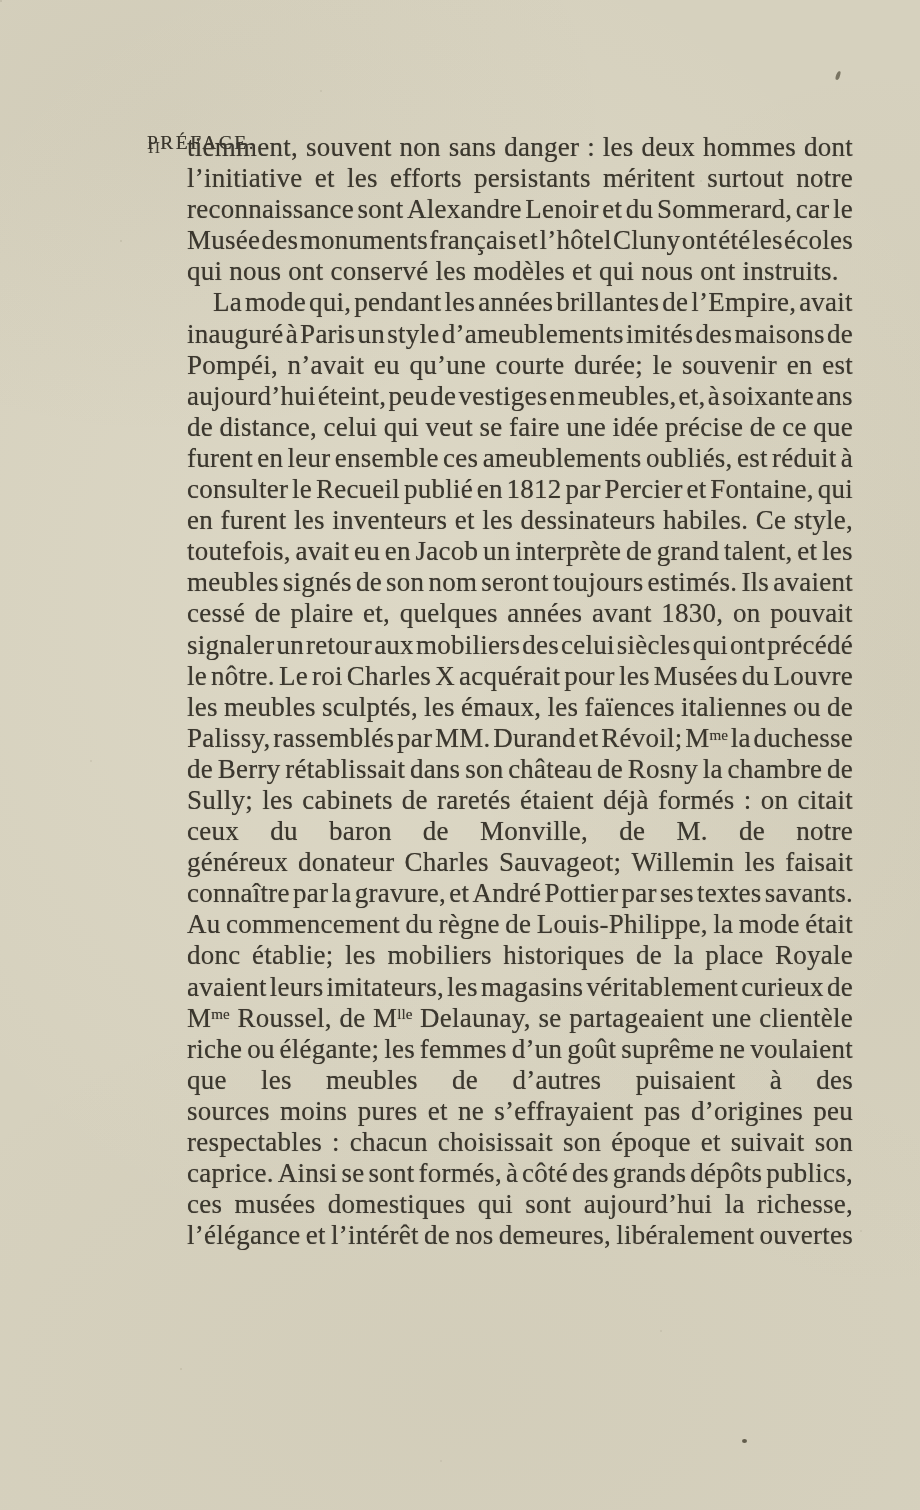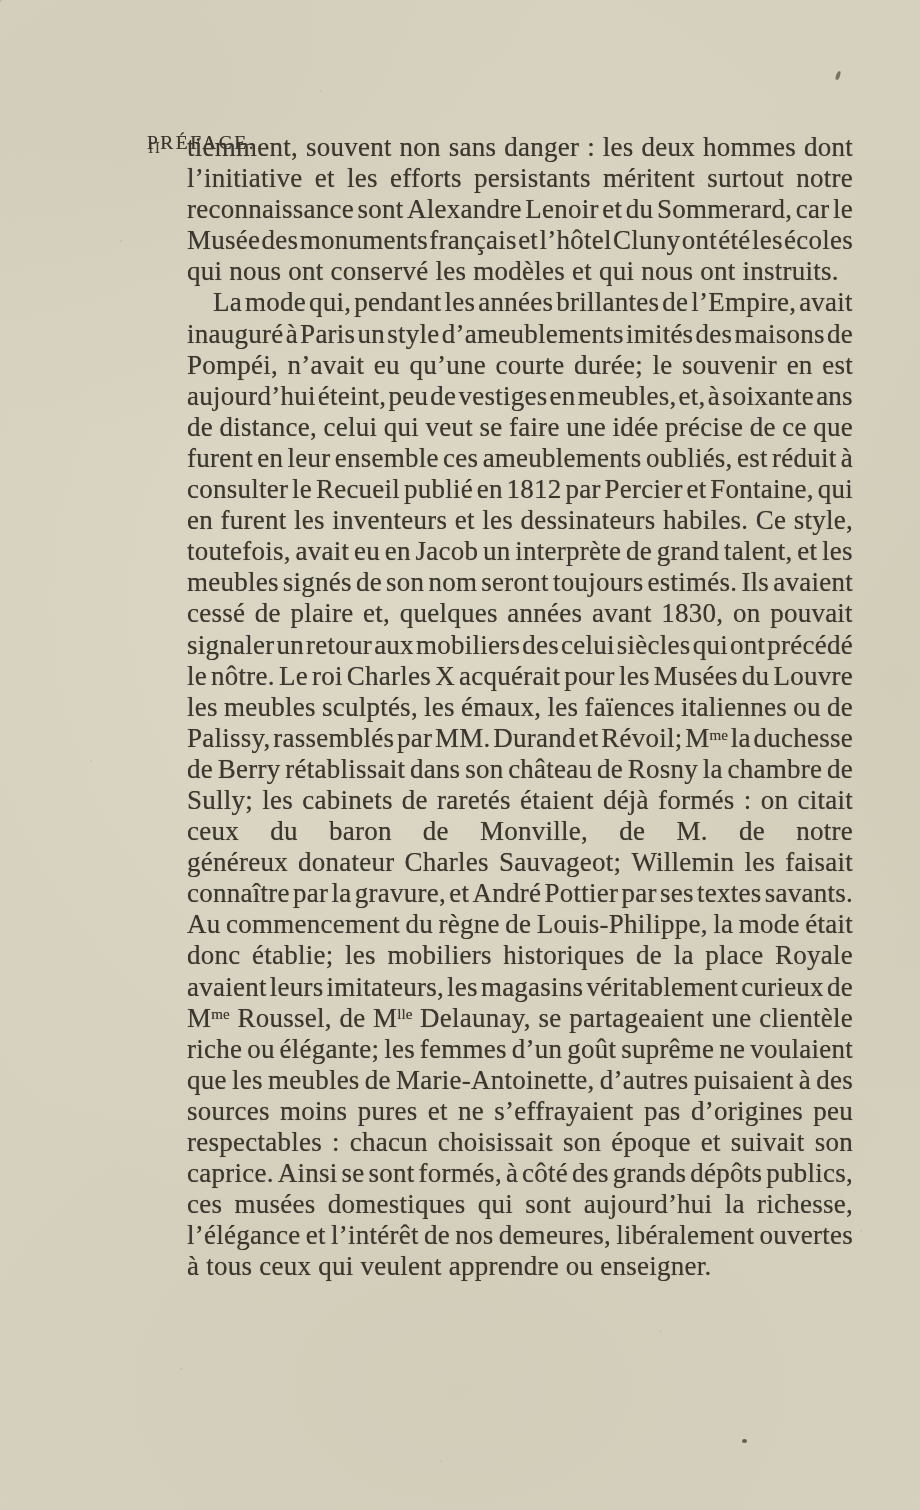--- a/index.html
+++ b/index.html
@@ -438,21 +438,20 @@
         <span class="w"><span>goût</span></span>
         <span class="w"><span>suprême</span></span>
         <span class="w"><span>ne</span></span>
         <span class="w"><span>voulaient</span></span>
       </div>
       <div class="line">
         <span class="w"><span>que</span></span>
         <span class="w"><span>les</span></span>
         <span class="w"><span>meubles</span></span>
         <span class="w"><span>de</span></span>
-        <span class="w"><span>Marie-Antoinette,</span></span>
         <span class="w"><span>d’autres</span></span>
         <span class="w"><span>puisaient</span></span>
         <span class="w"><span>à</span></span>
         <span class="w"><span>des</span></span>
       </div>
       <div class="line">
         <span class="w"><span>sources</span></span>
         <span class="w"><span>moins</span></span>
         <span class="w"><span>pures</span></span>
         <span class="w"><span>et</span></span>
@@ -499,19 +498,18 @@
       <div class="line">
         <span class="w"><span>l’élégance</span></span>
         <span class="w"><span>et</span></span>
         <span class="w"><span>l’intérêt</span></span>
         <span class="w"><span>de</span></span>
         <span class="w"><span>nos</span></span>
         <span class="w"><span>demeures,</span></span>
         <span class="w"><span>libéralement</span></span>
         <span class="w"><span>ouvertes</span></span>
       </div>
-      <div class="line plain"><span>à tous ceux qui veulent apprendre ou enseigner.</span></div>
     </div>
 
   <div class="mark-apostrophe"></div>
   <div class="mark-speck"></div>
   <div class="paper-specks"></div>
 </div>
 
 </body></html>

